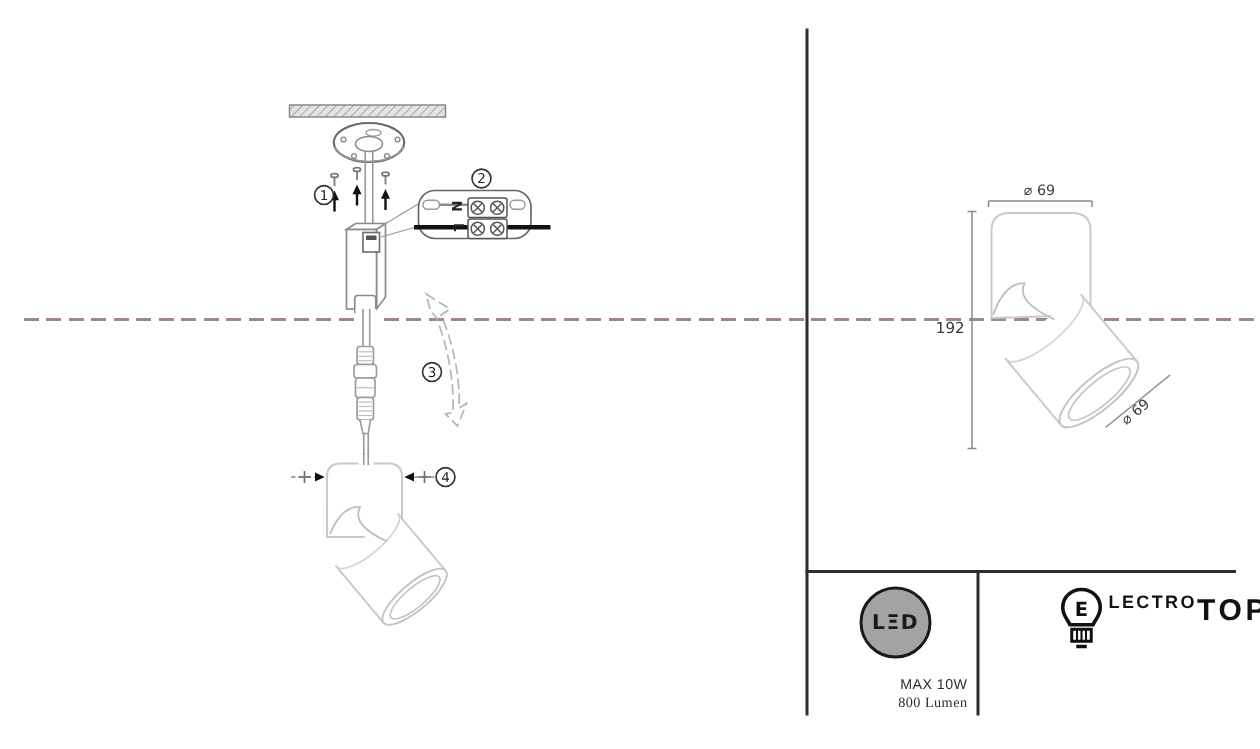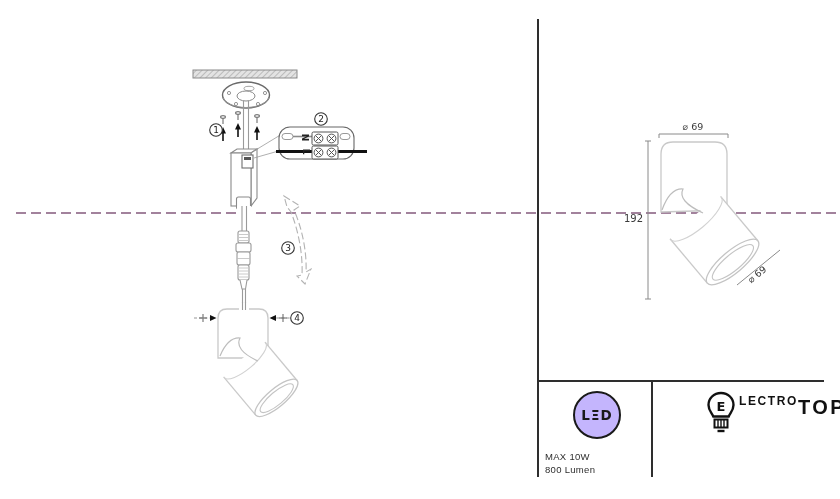--- a/index.html
+++ b/index.html
@@ -18,27 +18,27 @@
   .spec-hline{left:537px;top:380px;width:287px;height:2px;background:#2e2e2e;}
   .spec-vline{left:651px;top:380px;width:2px;height:97px;background:#2e2e2e;}
   svg{position:absolute;left:0;top:0;}
   svg text{font-family:"DejaVu Sans","Liberation Sans",sans-serif;}
   .dim-text{font-size:9.5px;fill:#3a3a3a;}
   .step-num{font-size:9px;fill:#222;}
   .nl-text{font-size:9px;font-weight:bold;fill:#222;}
   
   .led-badge{
     left:573px;top:391px;width:44px;height:44px;border:2.5px solid #1a1a1a;border-radius:50%;
-    display:flex;align-items:center;justify-content:center;background:#c4b5fd;
+    display:flex;align-items:center;justify-content:center;background:#a3a3a3;
   }
   .led-badge span{font-size:13.5px;font-weight:bold;letter-spacing:1px;color:#1a1a1a;
     font-family:"DejaVu Sans","Liberation Sans",sans-serif;}
-  .spec-line{left:545px;width:100px;text-align:left;font-size:9.5px;color:#2e2e2e;letter-spacing:.3px;}
+  .spec-line{left:545px;width:100px;text-align:right;font-size:9.5px;color:#2e2e2e;letter-spacing:.3px;}
   .spec-power{top:451px;}
-  .spec-lumen{top:464px;}
+  .spec-lumen{top:464px;font-family:Liberation Serif, serif;}
   
   .brand{left:705px;top:391px;display:flex;align-items:flex-start;}
   .brand-text{display:flex;flex-direction:row;margin-left:2px;margin-top:4px;}
   .brand-rest{font-size:12px;font-weight:bold;letter-spacing:1.6px;color:#111;line-height:12px;}
   .brand-bottom{font-size:20px;font-weight:bold;letter-spacing:2.5px;color:#111;line-height:22px;margin-top:1px;}
 </style>
 </head>
 <body>
 
 <div class="stage">

